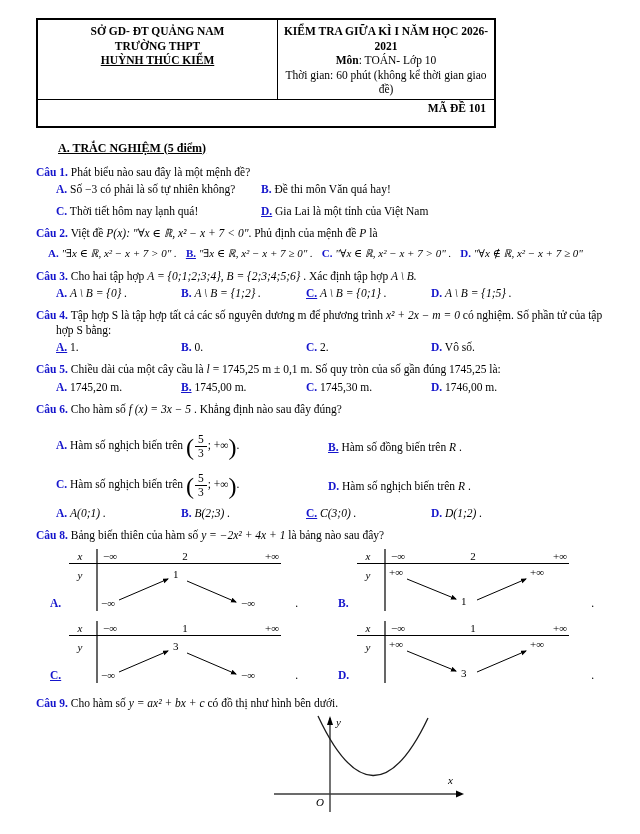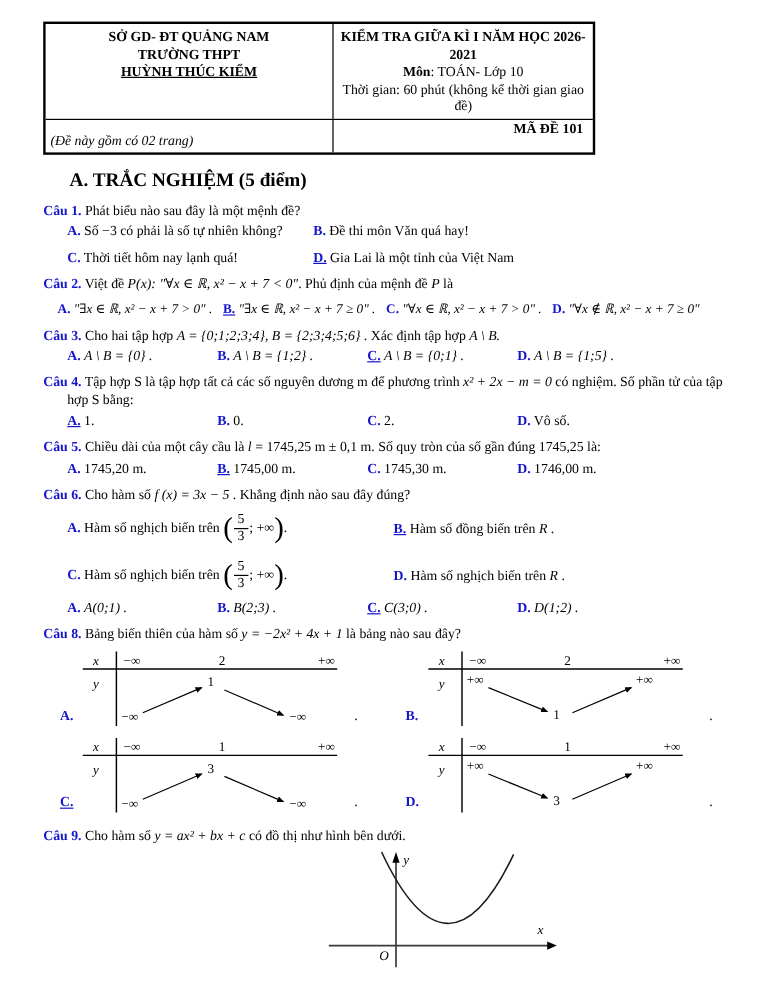--- a/index.html
+++ b/index.html
@@ -17,39 +17,39 @@
   .hdr-row2 { display:flex; }
   .hdr-left { width:240px; border-right:1px solid #000; text-align:center; padding:4px 2px 2px; }
   .hdr-right { flex:1; text-align:center; padding:4px 2px 2px; }
   .hdr-left-2 { width:240px; border-right:1px solid #000; text-align:left; padding:12px 4px 3px 4px; font-style:italic; }
   .hdr-right-2 { flex:1; text-align:right; font-weight:bold; padding:2px 8px 12px 2px; }
   .hl { line-height:14.5px; font-weight:bold; }
   .hl-u { text-decoration:underline; }
   .hl-n { line-height:14.5px; }
 
   
-  .section-title { margin:13px 0 0 22px; font-weight:bold; font-size:16px; }
+  .section-title { margin:13px 0 0 22px; font-weight:bold; font-size:12px;text-decoration:underline; }
   .q { margin-top:9px; }
   .qtitle { line-height:14.5px; padding-left:20px; text-indent:-20px; }
   .qlabel { color:#1515cc; font-weight:bold; }
   .okey { color:#1515cc; font-weight:bold; }
   .ans { text-decoration:underline; }
   .mi { font-style:italic; }
   .opts { margin-top:4px; padding-left:20px; }
   .grid2 { display:grid; grid-template-columns:205px auto; row-gap:10px; }
   .grid4 { display:grid; grid-template-columns:125px 125px 125px auto; }
   .row-flex { display:flex; gap:9px; padding-left:12px; font-size:11px; white-space:nowrap; }
   .opt { white-space:nowrap; }
 
   
   .frac { display:inline-block; vertical-align:middle; text-align:center; line-height:11px; margin:0 1px; }
   .fn { display:block; border-bottom:1px solid #000; padding:0 3px 1px; }
   .fd { display:block; padding-top:1px; }
   .paren { font-size:24px; font-weight:400; vertical-align:middle; line-height:20px; }
-  .q6grid { display:grid; grid-template-columns:272px auto; row-gap:14px; align-items:center; margin-top:8px; padding-left:20px; }
+  .q6grid { display:grid; grid-template-columns:272px auto; row-gap:14px; align-items:center; margin-top:18px; padding-left:20px; }
 
   
   .q8grid { display:grid; grid-template-columns:288px auto; row-gap:4px; margin-top:4px; padding-left:14px; }
   .bbt-cell { position:relative; padding-left:17px; height:68px; }
   .bbt-cell .okey { position:absolute; left:0; bottom:6px; }
   .bbt-cell .dot { position:absolute; right:40px; bottom:6px; }
   .b-right .dot { right:18px; }
 
   
   .figwrap { margin:4px 0 0 232px; }
@@ -66,21 +66,20 @@
         <div class="hl">TRƯỜNG THPT</div>
         <div class="hl hl-u">HUỲNH THÚC KIỂM</div>
       </div>
       <div class="hdr-right">
         <div class="hl">KIỂM TRA GIỮA KÌ I NĂM HỌC 2026- 2021</div>
         <div class="hl-n"><b>Môn</b><span>: TOÁN- Lớp 10</span></div>
         <div class="hl-n">Thời gian: 60 phút (không kể thời gian giao đề)</div>
       </div>
     </div>
     <div class="hdr-row2">
-      <div class="hdr-left-2">(Đề này gồm có 02 trang)</div>
       <div class="hdr-right-2">MÃ ĐỀ 101</div>
     </div>
   </div>
 
   <div class="section-title">A.  TRẮC NGHIỆM (5 điểm)</div>
 
   <div class="q">
     <div class="qtitle"><b class="qlabel">Câu 1.</b> <span><span>Phát biểu nào sau đây là một mệnh đề?</span></span></div>
     <div class="opts grid2">
       <div class="opt"><b class="okey">A.</b> <span>Số −3 có phải là số tự nhiên không?</span></div>

